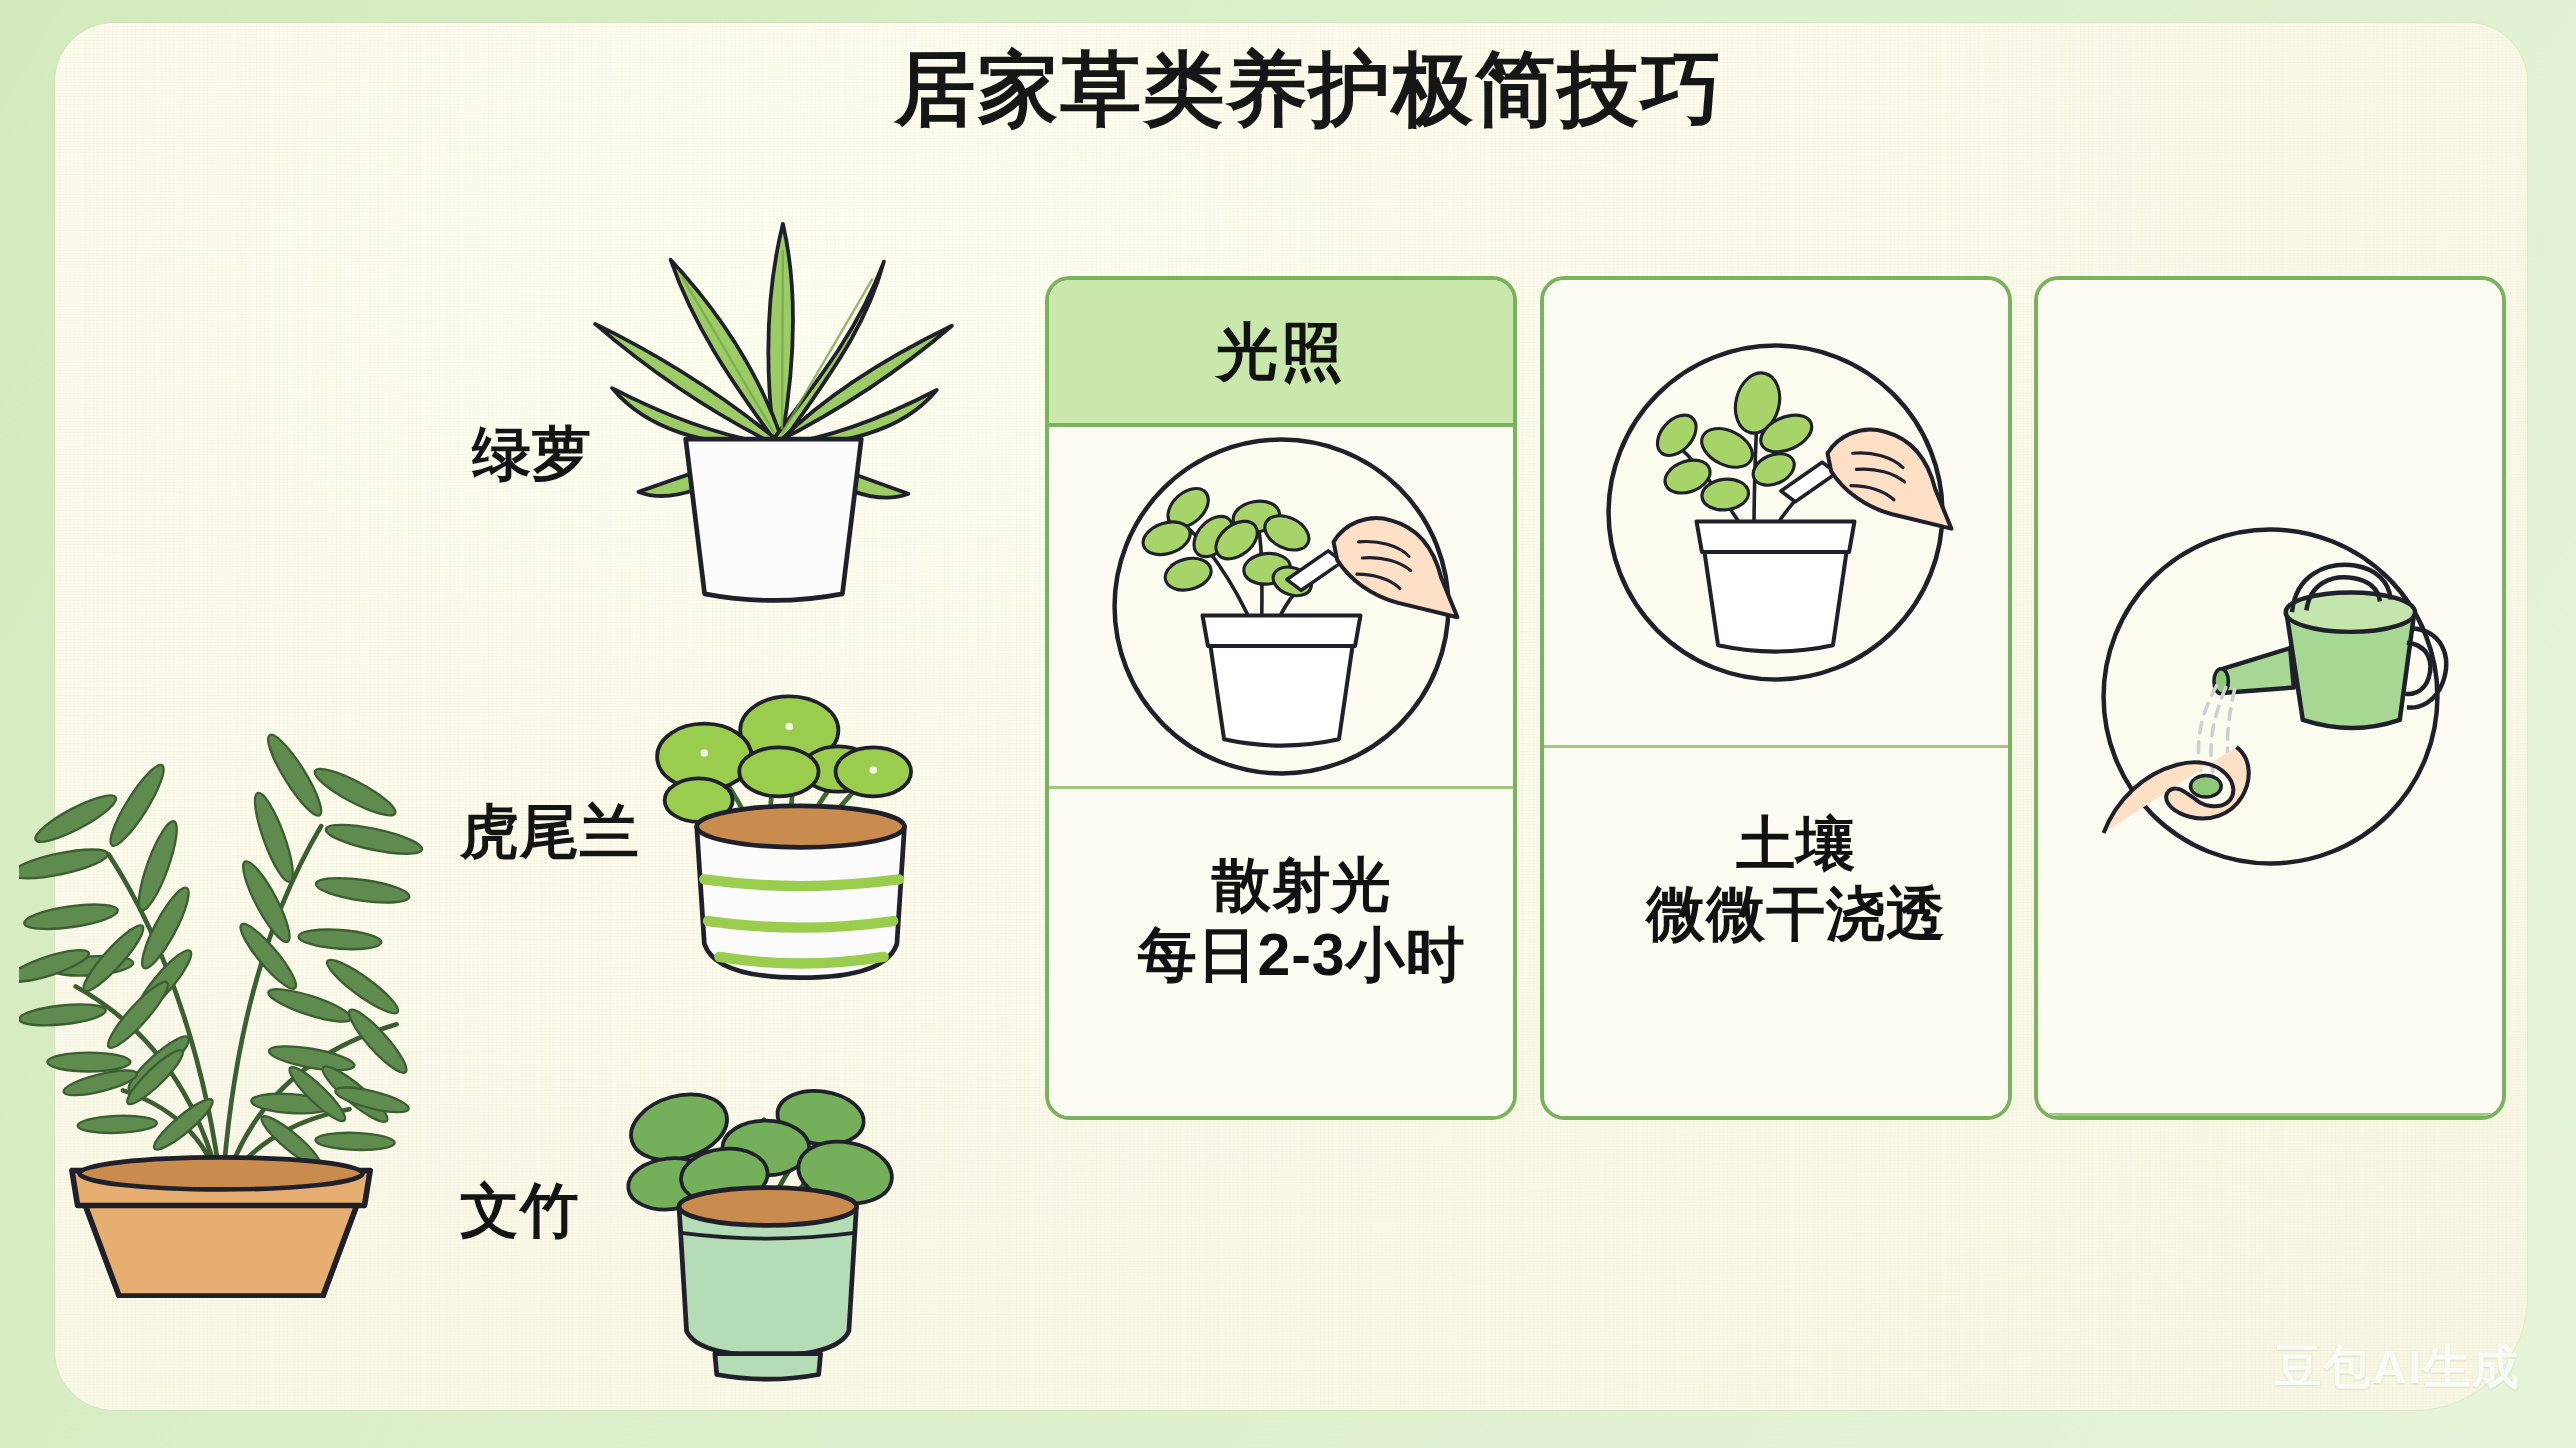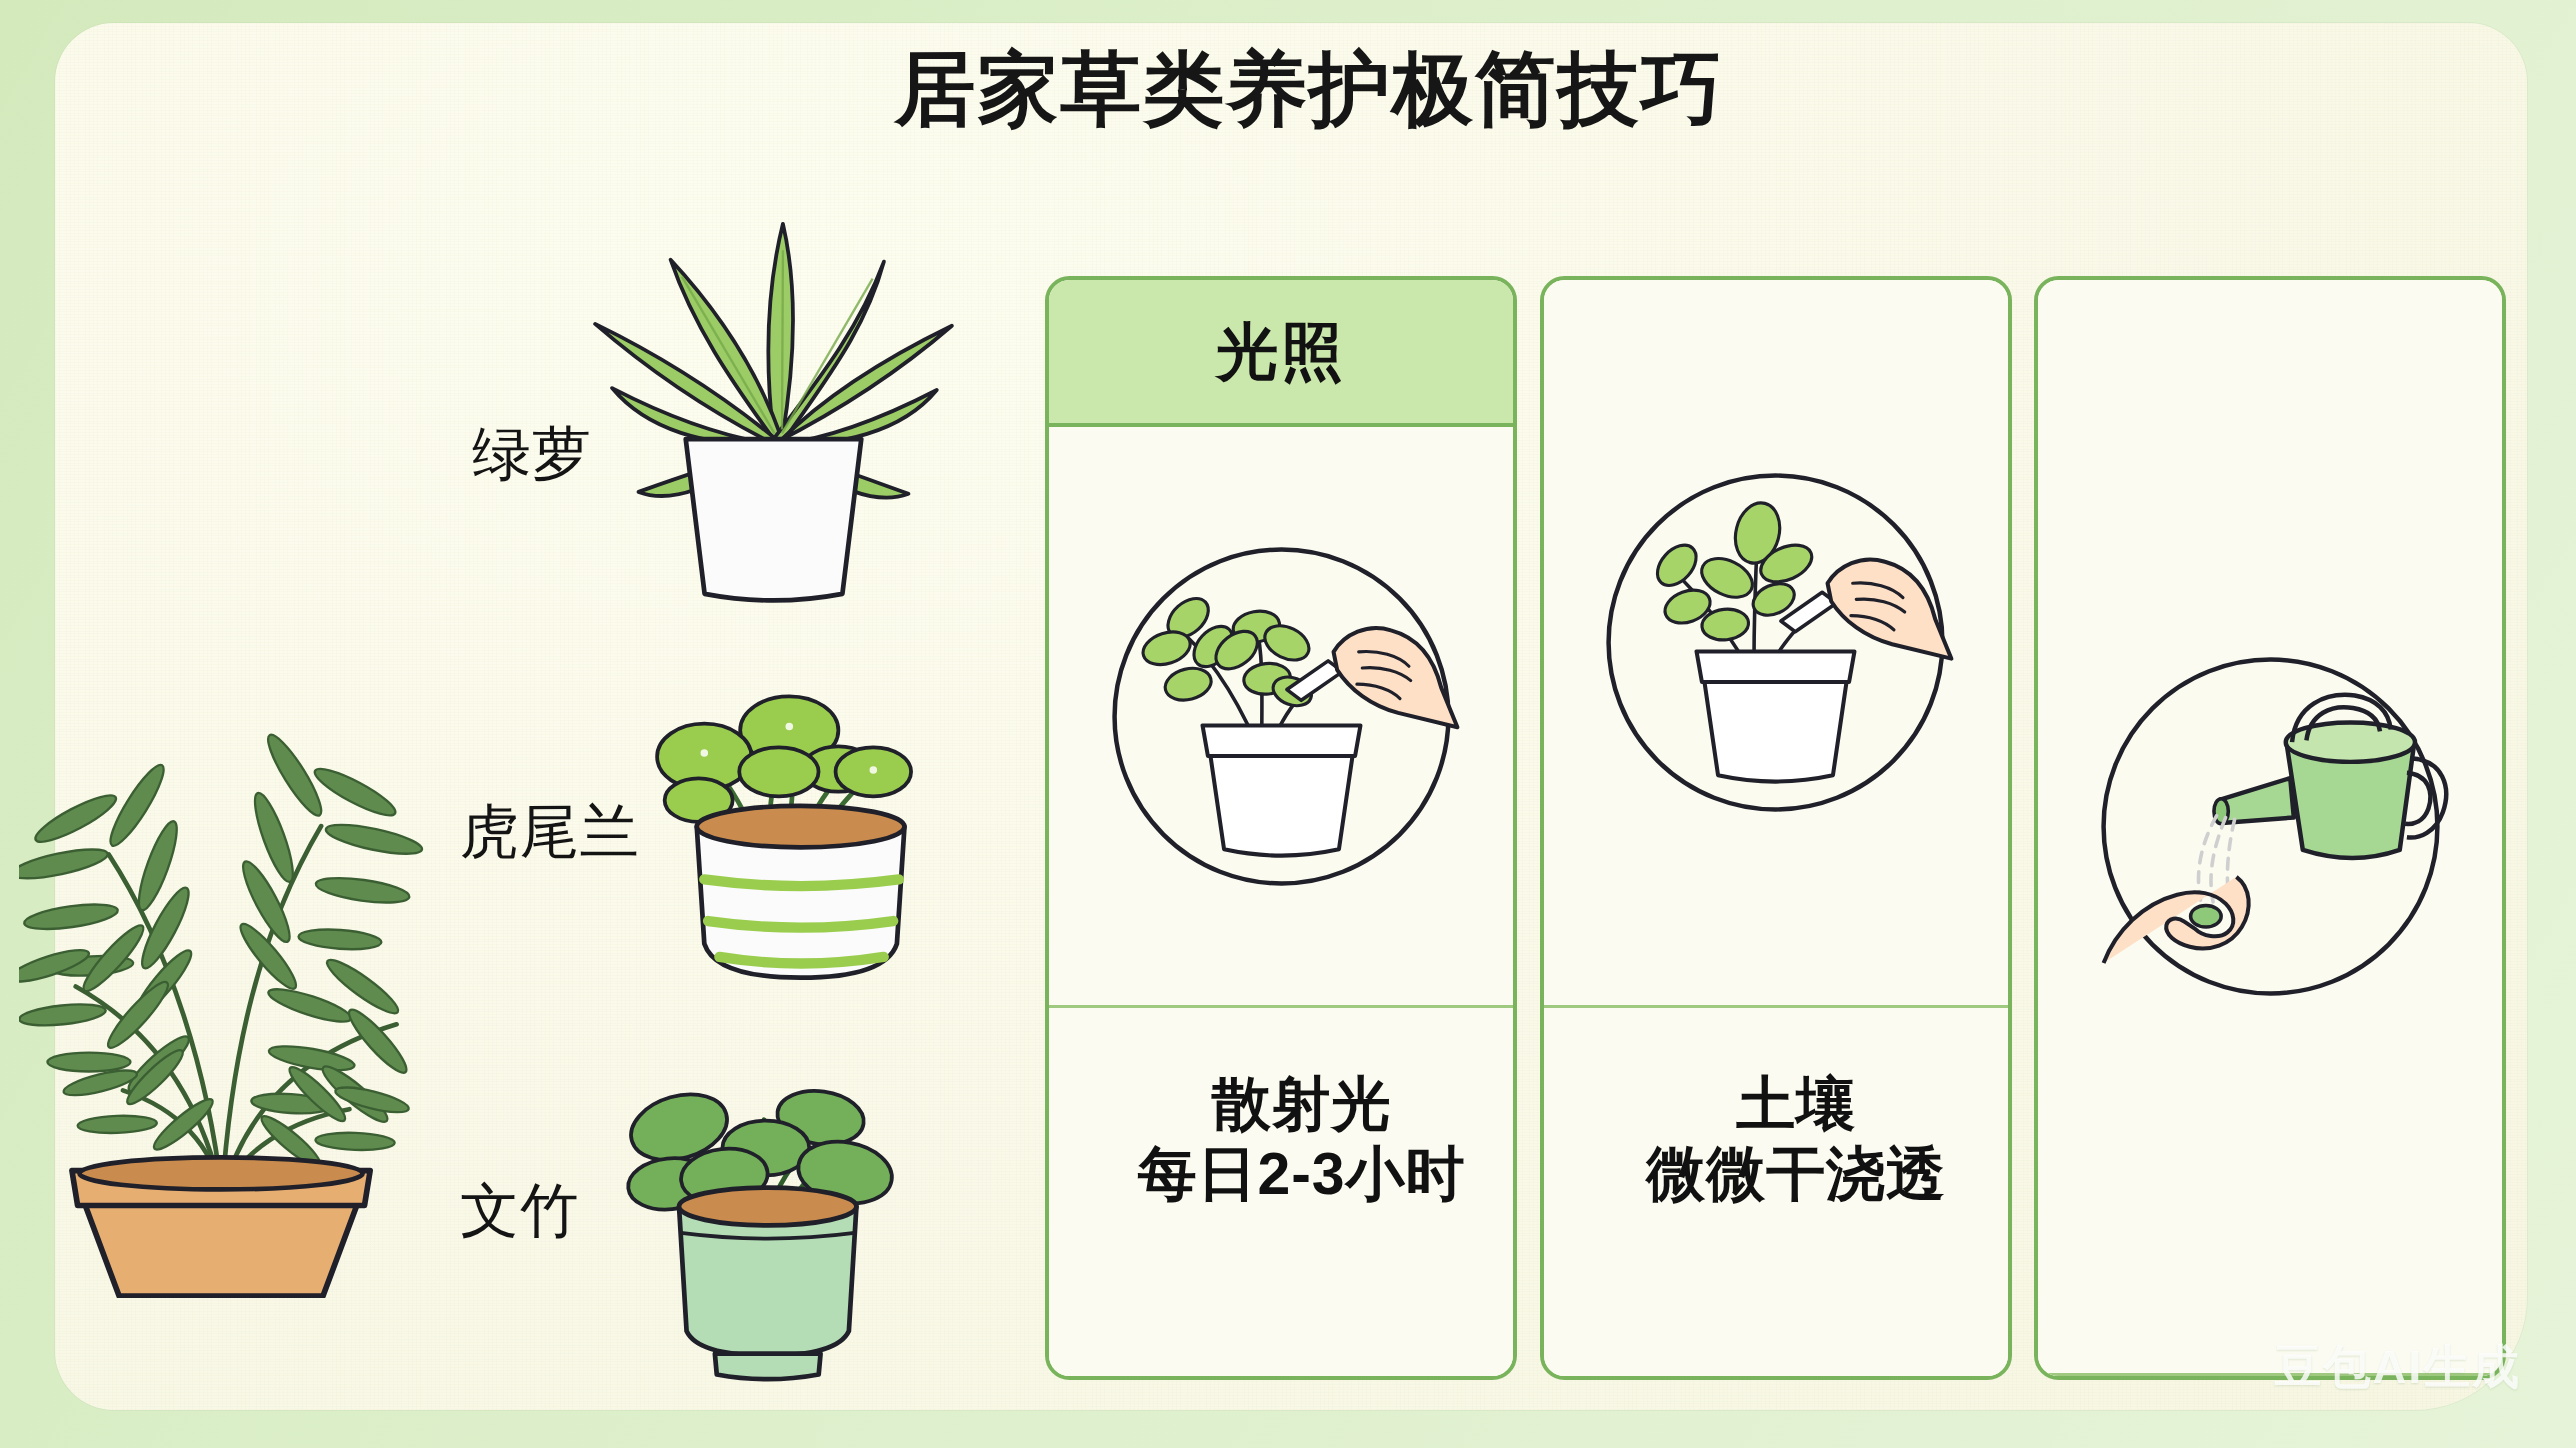--- a/index.html
+++ b/index.html
@@ -43,21 +43,21 @@
     letter-spacing:1.9px;
     line-height:1;
     z-index:6;
     margin-left:42px;
   }
 
   
   .plantwrap{position:absolute;z-index:5;}
   .plabel{
     position:absolute;
-    font-size:59px;font-weight:400;color:#141414;
+    font-size:59px;font-weight:700;color:#141414;
     white-space:nowrap;letter-spacing:0.9px;
     z-index:6;
   }
 
   
   #palm{left:19px;top:543px;width:406px;height:755px;}
   
   #spider{left:580px;top:203px;width:387px;height:406px;}
   #lbl-luo{left:472px;top:415px;}
   
@@ -66,21 +66,21 @@
   
   #pilea2{left:611px;top:1014px;width:321px;height:368px;}
   #lbl-wen{left:460px;top:1172px;}
 
   
   #cards{
     position:absolute;left:1045px;top:276px;
     display:flex;gap:22.6px;z-index:5;
   }
   .card{
-    width:472px;height:1104px;
+    width:472px;height:844px;
     border:4.7px solid #79b45c;
     border-radius:24.5px;
     background:#fbfbf1;
     display:flex;flex-direction:column;
     overflow:hidden;
     box-sizing:border-box;
   }
   .card-head{
     height:143px;flex:0 0 143px;
     background:#cbe8ac;

